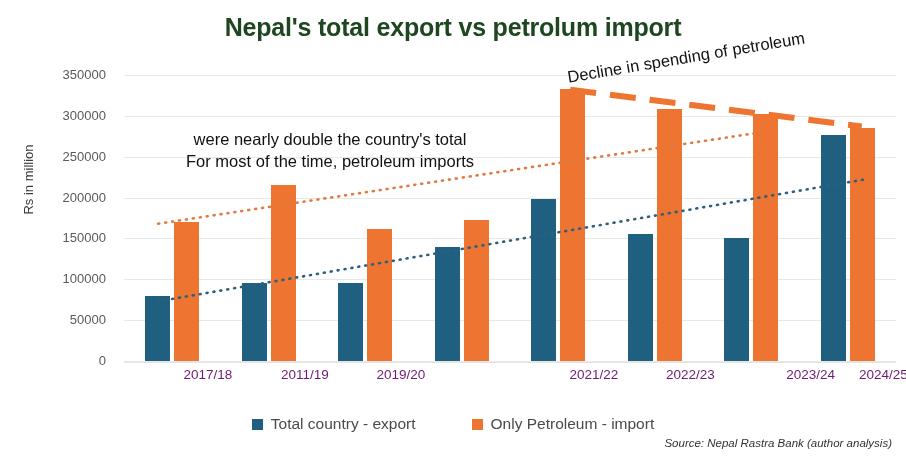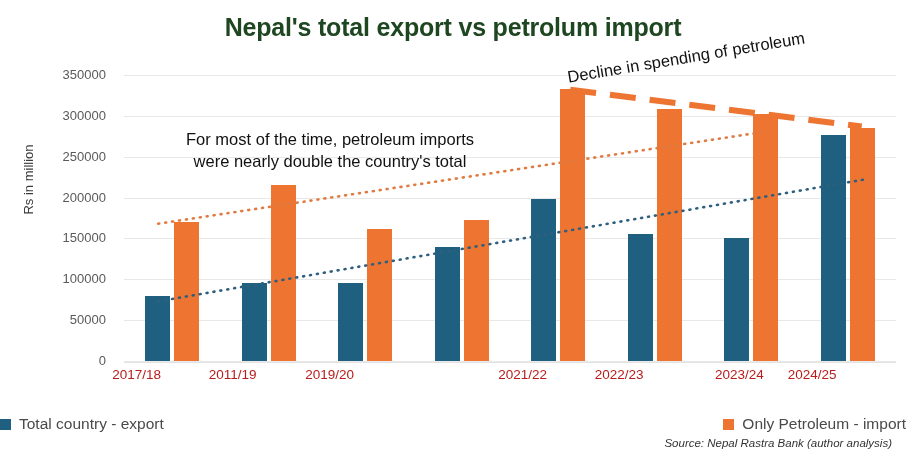--- a/index.html
+++ b/index.html
@@ -74,22 +74,22 @@
   .bar {
     position: absolute;
     bottom: 0;
   }
   .bar.export { background: #1F6080; }
   .bar.import { background: #ED7431; }
   .xtick {
     position: absolute;
     top: 292px;
     font-size: 13.5px;
-    color: #b91c1c;
-    text-align: left;
+    color: #701a75;
+    text-align: right;
     white-space: nowrap;
   }
   .annotation-left {
     position: absolute;
     left: 152px;
     top: 128px;
     width: 356px;
     text-align: center;
     font-size: 16.5px;
     color: #111111;
@@ -113,21 +113,21 @@
     font-style: italic;
     color: #333333;
     white-space: nowrap;
   }
   .legend {
     position: absolute;
     left: 0;
     top: 415px;
     width: 906px;
     display: flex;
-    justify-content: space-between;
+    justify-content: center;
     gap: 56px;
   }
   .legend-item {
     display: flex;
     align-items: center;
     gap: 8px;
   }
   .legend-swatch {
     width: 11px;
     height: 11px;
@@ -197,22 +197,22 @@
       <div class="xtick" style="left: 663.75px; width: 120px;">2024/25</div>
     </div>
 
   <svg class="overlay-svg" id="overlay">
       <line x1="158.25" y1="301.3485714285714" x2="863.75" y2="179.59428571428572" stroke="#2E5F7E" stroke-width="2.6" stroke-linecap="round" stroke-dasharray="1 6"></line>
       <line x1="158.25" y1="223.72" x2="767.25" y2="131.38285714285715" stroke="#E07A40" stroke-width="2.6" stroke-linecap="round" stroke-dasharray="1 6"></line>
       <line x1="570.25" y1="89.70857142857142" x2="861.75" y2="126.48000000000002" stroke="#ED7431" stroke-width="6" stroke-linecap="butt" stroke-dasharray="26 14"></line>
     </svg>
 
   <div class="annotation-left">
+    <div>were nearly double the country's total</div>
     <div>For most of the time, petroleum imports</div>
-    <div>were nearly double the country's total</div>
   </div>
 
   <div class="annotation-right">Decline in spending of petroleum</div>
 
   <div class="legend" id="legend">
       <div class="legend-item">
         <span class="legend-swatch" style="background: rgb(31, 96, 128);"></span>
         <span class="legend-label">Total country - export</span>
       </div>
       <div class="legend-item">

